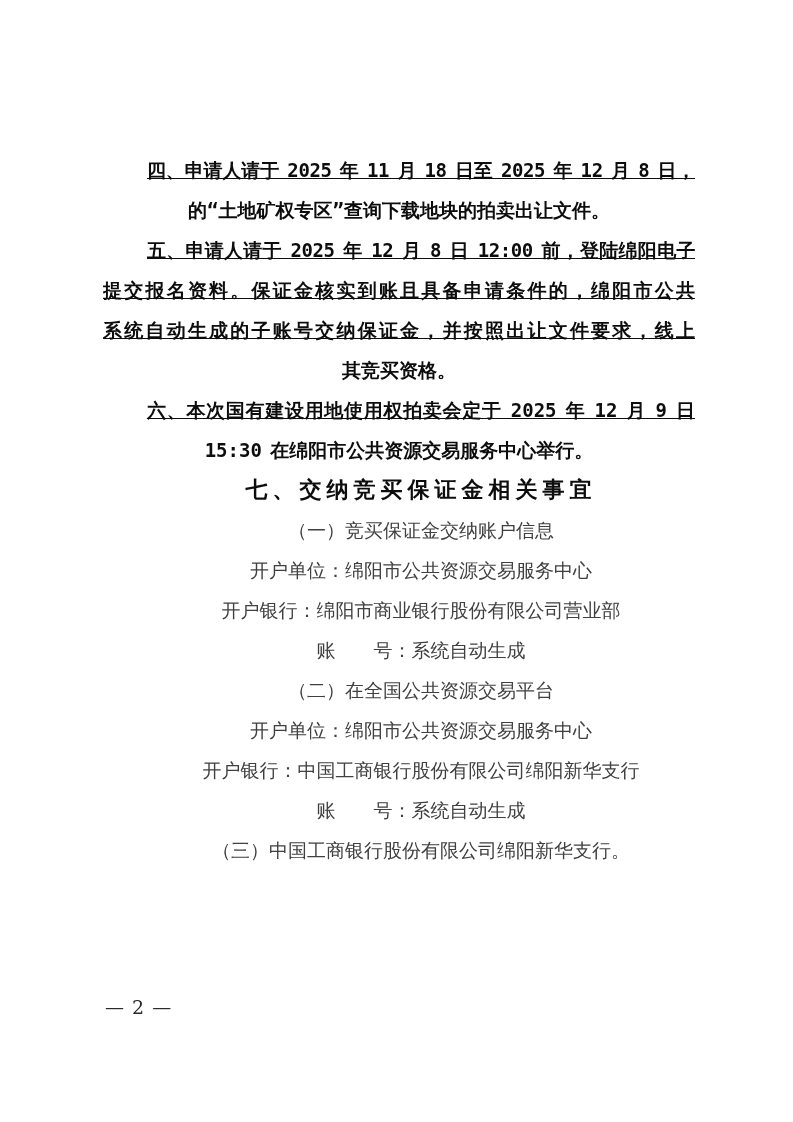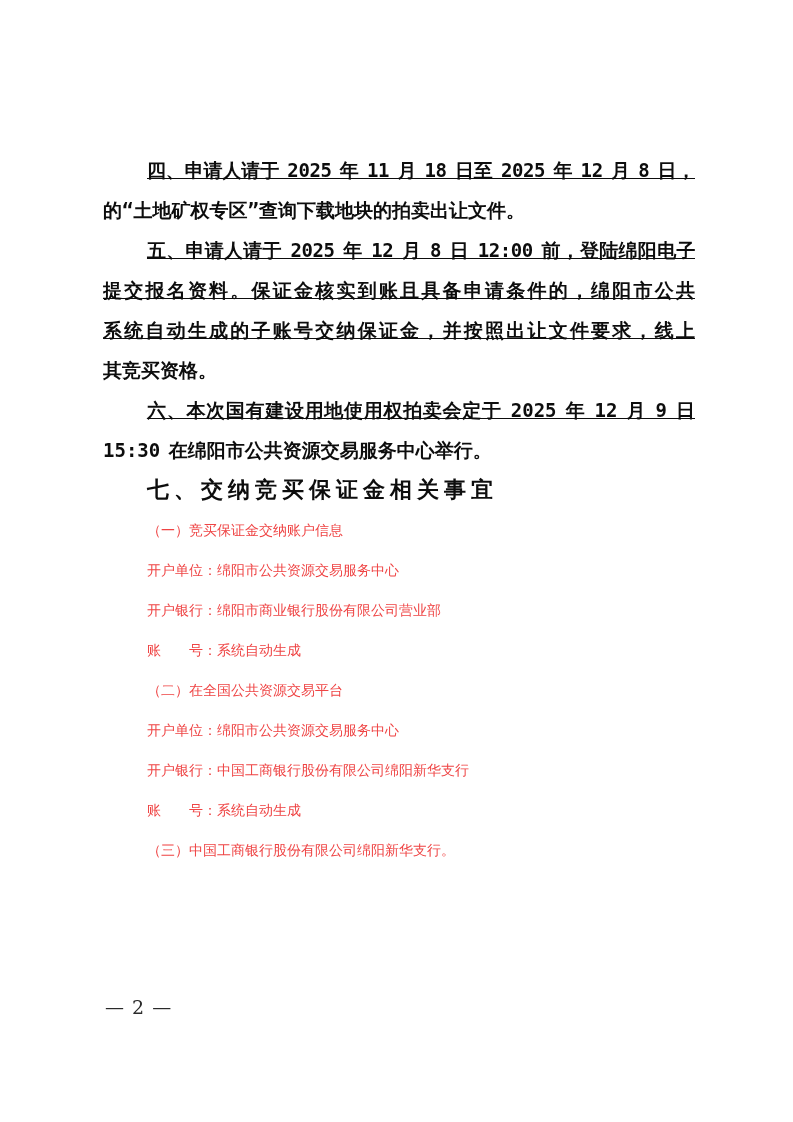--- a/index.html
+++ b/index.html
@@ -6,33 +6,33 @@
   body{
     width:793px;height:1122px;background:#ffffff;position:relative;
     font-kerning:none;overflow:hidden;
   }
   .doc{
     position:absolute;left:103px;top:150px;width:592px;
   }
   .ln{
     height:40px;line-height:40px;font-size:19px;color:#0d0d0d;
     font-family:"DejaVu Sans Mono","Liberation Sans",sans-serif;
-    font-weight:600;word-spacing:-3px;overflow:hidden;white-space:nowrap;
+    font-weight:600;word-spacing:-3px;overflow:hidden;white-space:nowrap;text-align:center;
   }
   .fill{
     text-align:justify;text-align-last:justify;white-space:normal;text-decoration:underline;
   }
   .ind{text-indent:44px;}
   .squeeze{letter-spacing:-0.4px;}
   .head{
     font-size:22px;font-weight:700;letter-spacing:5px;word-spacing:0;
   }
   .kai{
     font-family:"DejaVu Serif","Liberation Serif",serif;
-    font-weight:400;font-size:14px;word-spacing:0;color:#ef4444;
+    font-weight:400;font-size:19px;word-spacing:0;color:#404040;
   }
   .pagenum{
     position:absolute;left:105px;top:995px;height:24px;line-height:24px;
     font-family:"DejaVu Serif","Liberation Serif",serif;
     font-size:19px;color:#2a2a2a;letter-spacing:1px;
   }
 </style>
 </head>
 <body>
 

